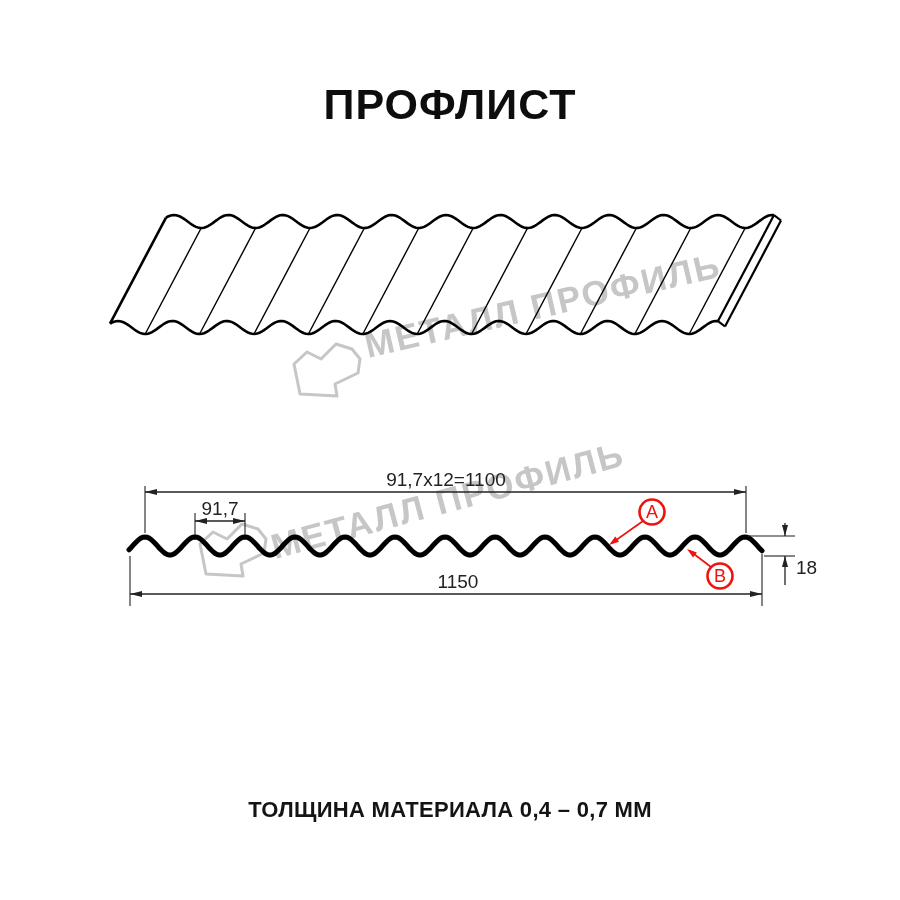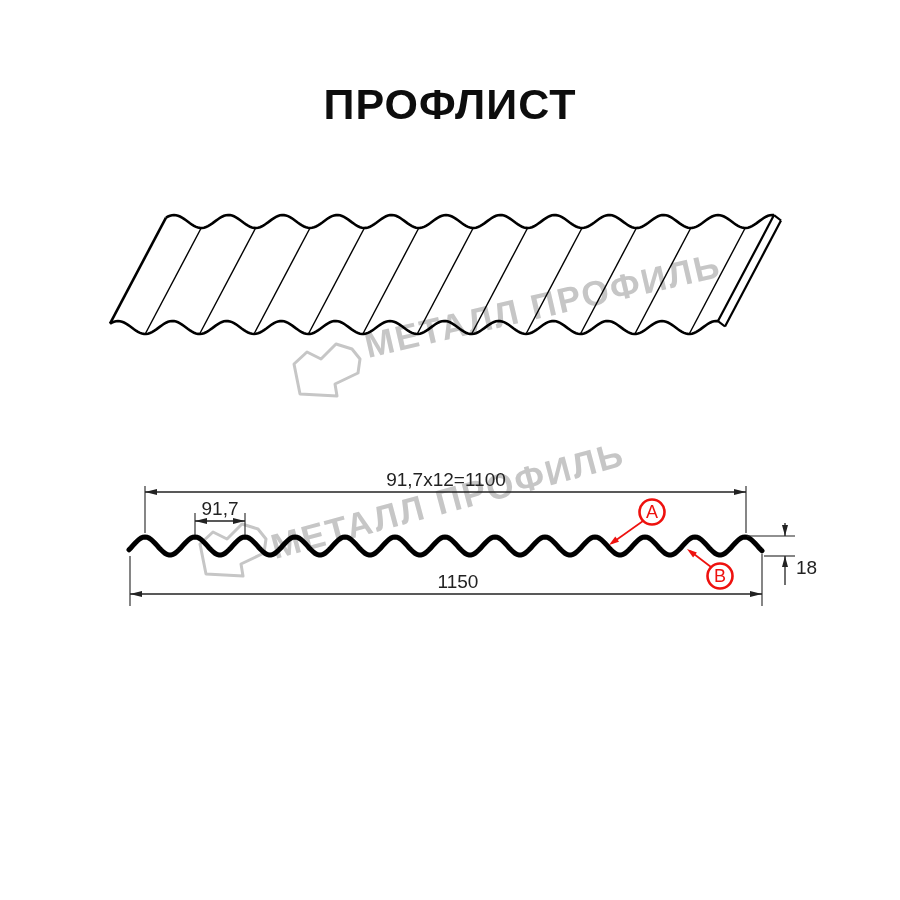--- a/index.html
+++ b/index.html
@@ -122,13 +122,14 @@
     </g>
 
     <g>
       <line x1="711" y1="567" x2="690" y2="551" stroke-width="1.6" fill="none" stroke="#ee110e"></line>
       <polygon points="687,549 696.9,552.4 693.1,557.6" stroke="none" fill="#ee110e"></polygon>
       <circle cx="720" cy="576" r="12.5" fill="#fff" stroke-width="2.6" stroke="#ee110e"></circle>
       <text class="callout-text" x="720" y="582" text-anchor="middle" fill="#ee110e">B</text>
     </g>
   </svg>
 
+  <div class="footer-note">ТОЛЩИНА МАТЕРИАЛА 0,4 – 0,7 ММ</div>
 </div>
 
 </body></html>

